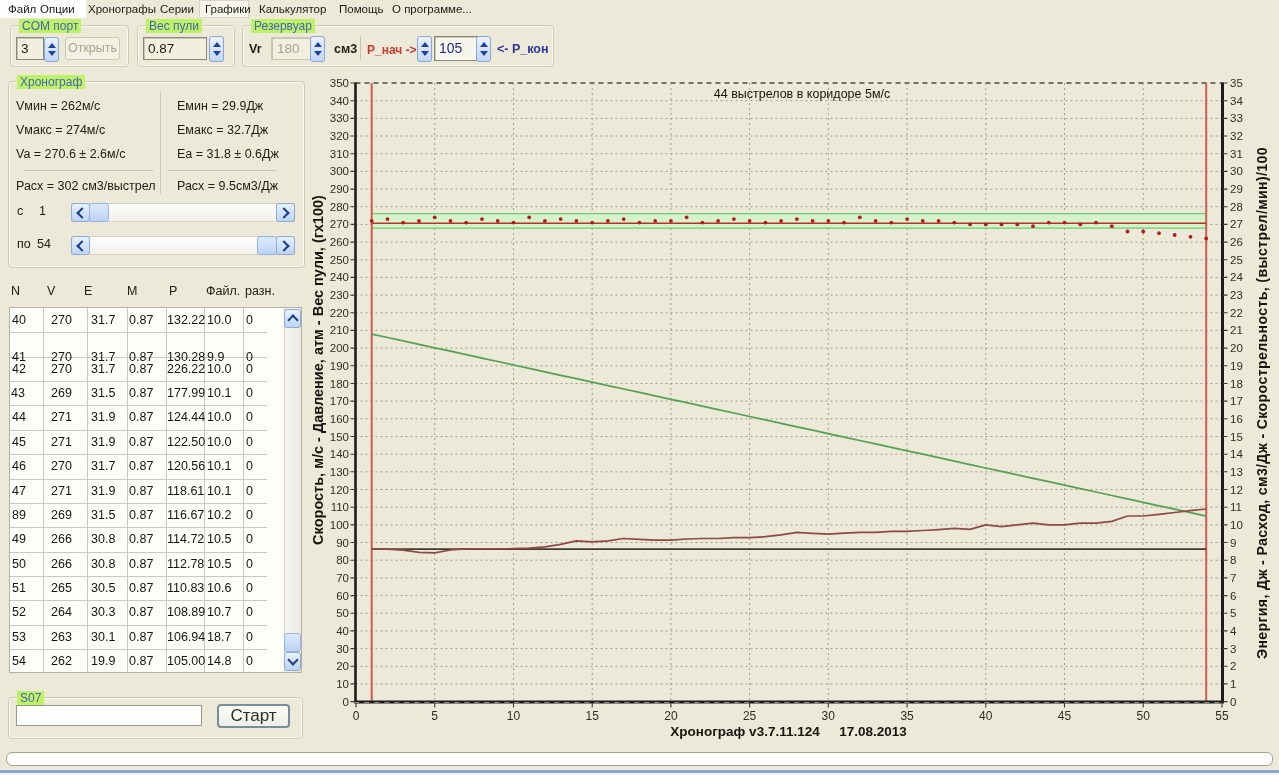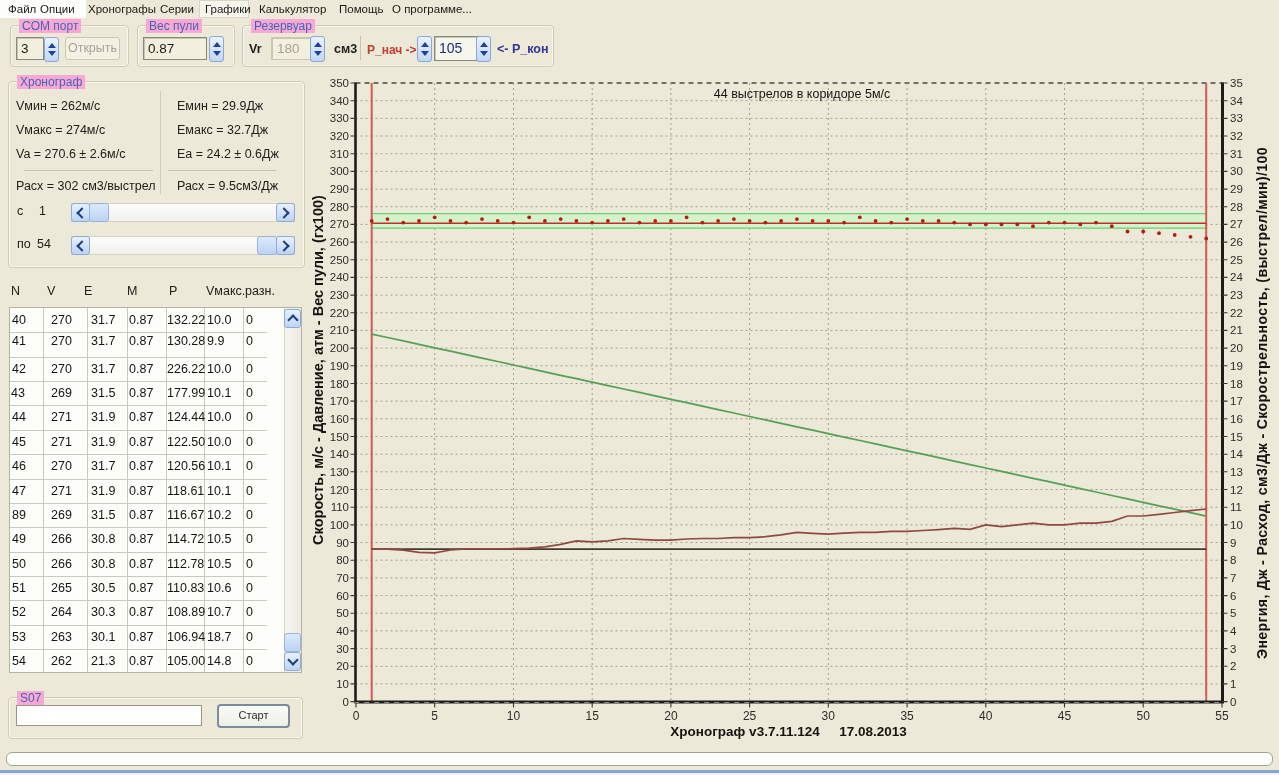--- a/index.html
+++ b/index.html
@@ -1,16 +1,16 @@
 <!DOCTYPE html>
 <html><head><meta charset="utf-8"><style>
 html,body{margin:0;padding:0}
 body{width:1279px;height:775px;background:#ece9d8;font-family:"Liberation Sans",sans-serif;position:relative;overflow:hidden}
 .gb{position:absolute;border:1px solid #d0cdb5;border-radius:4px;box-shadow:inset 0 0 0 1px #f8f7ef}
-.gb>.cap{position:absolute;top:-7px;left:8px;background:#f9a8d4;padding:0 3px;font-size:12px;color:#4464bc}
+.gb>.cap{position:absolute;top:-7px;left:8px;background:#bef264;padding:0 3px;font-size:12px;color:#4464bc}
 .txt{position:absolute;font-size:12.5px;color:#21211b;white-space:nowrap}
 .inp{position:absolute;background:#f2efdf;border:1px solid #858b79;box-shadow:inset 1px 1px 0 #c8c5b2;font-size:13.5px;color:#1c1c16}
 .spin{position:absolute;width:13px;border-radius:3px;background:linear-gradient(#eaf2fd,#c2d7f6);border:1px solid #89a8d8}
 .spin i{position:absolute;left:50%;transform:translateX(-50%);width:0;height:0;border-left:4px solid transparent;border-right:4px solid transparent}
 .spin .up{top:22%;border-bottom:5px solid #21409a}
 .spin .dn{bottom:22%;border-top:5px solid #21409a}
 .sb{position:absolute;background:linear-gradient(#fdfdfc,#f1f0ea);border:1px solid #d5d2c2}
 .sbtn{position:absolute;border-radius:3px;background:linear-gradient(#e8f1fd,#bed4f5);border:1px solid #8cabd8;color:#1e3f86;font-weight:bold;text-align:center}
 .sthumb{position:absolute;border-radius:3px;background:linear-gradient(#dce9fb,#bcd3f5);border:1px solid #96b5e0}
 .trow span{position:absolute;top:5px}
@@ -83,21 +83,21 @@
     <span class="cap">Хронограф</span>
   </div>
 <div style="position:absolute;left:160px;top:91px;width:1px;height:103px;background:#cfccb8"></div>
 <div class="txt" style="left:16px;top:99px">Vмин = 262м/с</div>
 <div class="txt" style="left:16px;top:123px">Vмакс = 274м/с</div>
 <div class="txt" style="left:16px;top:147px">Va = 270.6 ± 2.6м/с</div>
 <div style="position:absolute;left:24px;top:170px;width:129px;height:1px;background:#c6c3ae"></div>
 <div class="txt" style="left:16px;top:179px">Расх = 302 см3/выстрел</div>
 <div class="txt" style="left:177px;top:99px">Емин = 29.9Дж</div>
 <div class="txt" style="left:177px;top:123px">Емакс = 32.7Дж</div>
-<div class="txt" style="left:177px;top:147px">Еа = 24.2 ± 0.6Дж</div>
+<div class="txt" style="left:177px;top:147px">Еа = 31.8 ± 0.6Дж</div>
 <div style="position:absolute;left:168px;top:170px;width:108px;height:1px;background:#c6c3ae"></div>
 <div class="txt" style="left:177px;top:179px">Расх = 9.5см3/Дж</div>
 
 <div class="txt" style="left:17px;top:204px">с</div>
 <div class="txt" style="left:39px;top:204px">1</div>
 <div class="sb" style="left:71px;top:203px;width:222px;height:17px"></div>
 <div class="sbtn" style="left:71px;top:203px;width:17px;height:17px">
     <span class="chev chL"></span>
   </div>
 <div class="sthumb" style="left:89px;top:203px;width:18px;height:17px"></div>
@@ -114,21 +114,21 @@
 <div class="sthumb" style="left:257px;top:236px;width:18px;height:17px"></div>
 <div class="sbtn" style="left:276px;top:236px;width:17px;height:17px">
     <span class="chev chR"></span>
   </div>
 
 <div class="txt" style="left:11px;top:284px">N</div>
 <div class="txt" style="left:47px;top:284px">V</div>
 <div class="txt" style="left:84px;top:284px">E</div>
 <div class="txt" style="left:127px;top:284px">M</div>
 <div class="txt" style="left:169px;top:284px">P</div>
-<div class="txt" style="left:206px;top:284px">Vмакс.</div>
+<div class="txt" style="left:206px;top:284px">Файл.</div>
 <div class="txt" style="left:245px;top:284px">разн.</div>
 
 <div style="position:absolute;left:9px;top:307px;width:293px;height:365.5px;background:#fdfdfa;border:1px solid #b5b2a2;box-sizing:border-box">
   <div style="position:absolute;left:0;top:0;width:273px;height:100%;position:absolute">
       <div class="tsep" style="left:33px"></div>
       <div class="tsep" style="left:77px"></div>
       <div class="tsep" style="left:117px"></div>
       <div class="tsep" style="left:156px"></div>
       <div class="tsep" style="left:194px"></div>
       <div class="tsep" style="left:233px"></div>
@@ -149,21 +149,21 @@
     </div>
   <div class="trow" style="top:0.0px">
       <span style="left:2px">40</span>
       <span style="left:41px">270</span>
       <span style="left:81px">31.7</span>
       <span style="left:119px">0.87</span>
       <span style="left:157px">132.22</span>
       <span style="left:197px">10.0</span>
       <span style="left:236px">0</span>
     </div>
-    <div class="trow" style="top:21px">
+    <div class="trow" style="top:37px">
       <span style="left:2px">41</span>
       <span style="left:41px">270</span>
       <span style="left:81px">31.7</span>
       <span style="left:119px">0.87</span>
       <span style="left:157px">130.28</span>
       <span style="left:197px">9.9</span>
       <span style="left:236px">0</span>
     </div>
     <div class="trow" style="top:48.7px">
       <span style="left:2px">42</span>
@@ -269,42 +269,42 @@
       <span style="left:41px">263</span>
       <span style="left:81px">30.1</span>
       <span style="left:119px">0.87</span>
       <span style="left:157px">106.94</span>
       <span style="left:197px">18.7</span>
       <span style="left:236px">0</span>
     </div>
     <div class="trow" style="top:340.9px">
       <span style="left:2px">54</span>
       <span style="left:41px">262</span>
-      <span style="left:81px">21.3</span>
+      <span style="left:81px">19.9</span>
       <span style="left:119px">0.87</span>
       <span style="left:157px">105.00</span>
       <span style="left:197px">14.8</span>
       <span style="left:236px">0</span>
     </div>
 
   <div style="position:absolute;right:0;top:0;width:16px;height:100%;background:linear-gradient(90deg,#f6f5f0,#eceae2);border-left:1px solid #d5d2c2"></div>
   <div class="sbtn" style="right:0px;top:1px;width:15px;height:17px">
       <span class="chev chU"></span>
     </div>
   <div class="sthumb" style="right:0px;top:325px;width:15px;height:17px"></div>
   <div class="sbtn" style="right:0px;bottom:1px;width:15px;height:17px">
       <span class="chev chD"></span>
     </div>
 </div>
 
 <div class="gb" style="left:8px;top:697px;width:293px;height:40px">
     <span class="cap">S07</span>
   </div>
 <div style="position:absolute;left:16px;top:705px;width:186px;height:21px;background:#fefefc;border:1px solid #9a978a;box-sizing:border-box"></div>
-<div style="position:absolute;left:217px;top:704px;width:73px;height:24px;background:linear-gradient(#fbfbf7,#edefe8);border:2px solid #7b8d9c;border-radius:4px;box-sizing:border-box;font-size:11px;color:#2e2e28;text-align:center;line-height:19px">Старт</div>
+<div style="position:absolute;left:217px;top:704px;width:73px;height:24px;background:linear-gradient(#fbfbf7,#edefe8);border:2px solid #7b8d9c;border-radius:4px;box-sizing:border-box;font-size:17px;color:#2e2e28;text-align:center;line-height:19px">Старт</div>
 
 <div style="position:absolute;left:6px;top:752px;width:1267px;height:14px;background:#fefefc;border:1px solid #a5a294;border-radius:6px;box-sizing:border-box"></div>
 <div style="position:absolute;left:0;top:770px;width:1279px;height:3px;background:#8aa5d2"></div>
 <div style="position:absolute;left:0;top:773px;width:1279px;height:2px;background:#f4f4ee"></div>
 <svg width="1279" height="775" viewBox="0 0 1279 775" style="position:absolute;left:0;top:0">
     <path d="M355.5 683.9H1222.5 M355.5 666.3H1222.5 M355.5 648.6H1222.5 M355.5 630.9H1222.5 M355.5 613.2H1222.5 M355.5 595.6H1222.5 M355.5 577.9H1222.5 M355.5 560.2H1222.5 M355.5 542.5H1222.5 M355.5 524.9H1222.5 M355.5 507.2H1222.5 M355.5 489.5H1222.5 M355.5 471.8H1222.5 M355.5 454.2H1222.5 M355.5 436.5H1222.5 M355.5 418.8H1222.5 M355.5 401.1H1222.5 M355.5 383.5H1222.5 M355.5 365.8H1222.5 M355.5 348.1H1222.5 M355.5 330.4H1222.5 M355.5 312.8H1222.5 M355.5 295.1H1222.5 M355.5 277.4H1222.5 M355.5 259.8H1222.5 M355.5 242.1H1222.5 M355.5 224.4H1222.5 M355.5 206.7H1222.5 M355.5 189.1H1222.5 M355.5 171.4H1222.5 M355.5 153.7H1222.5 M355.5 136.0H1222.5 M355.5 118.4H1222.5 M355.5 100.7H1222.5" stroke="#a09f92" stroke-width="1" stroke-dasharray="2 3" fill="none"></path>
     <path d="M355.5 83.0H1222.5" stroke="#4a4a42" stroke-width="1.4" stroke-dasharray="5 4" fill="none"></path>
     <path d="M434.7 83.0V701.6 M513.5 83.0V701.6 M592.2 83.0V701.6 M670.9 83.0V701.6 M749.6 83.0V701.6 M828.3 83.0V701.6 M907.1 83.0V701.6 M985.8 83.0V701.6 M1064.5 83.0V701.6 M1143.2 83.0V701.6" stroke="#a09f92" stroke-width="1" stroke-dasharray="2 3" fill="none"></path>
     <rect x="371.7" y="213.6" width="834.5" height="14.5" fill="#d4f3cd"></rect>
     <path d="M371.7 213.6H1206.2 M371.7 228.1H1206.2" stroke="#6fcc6f" stroke-width="1.4" fill="none"></path>

